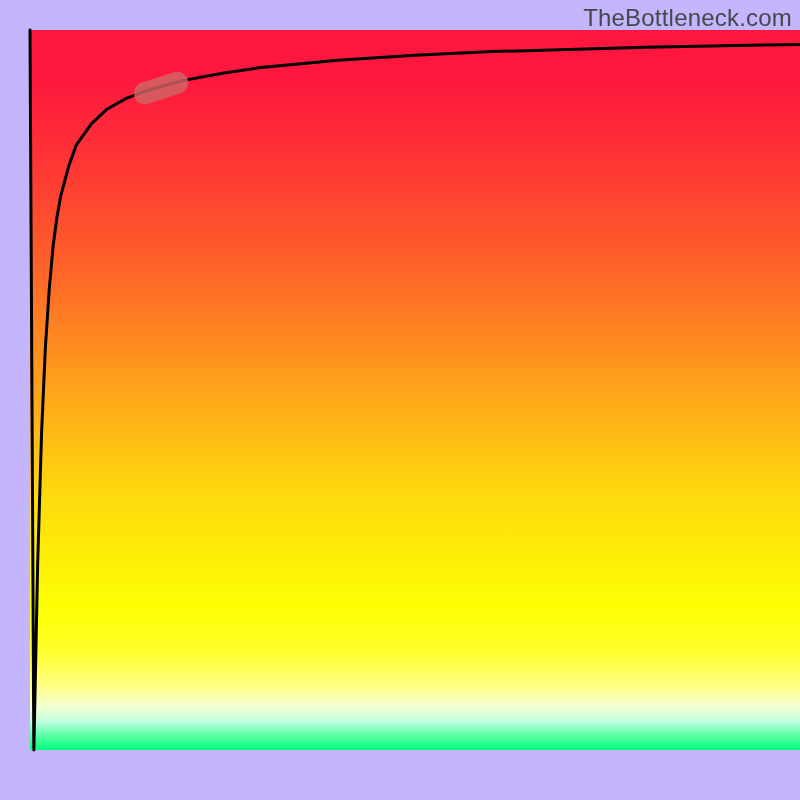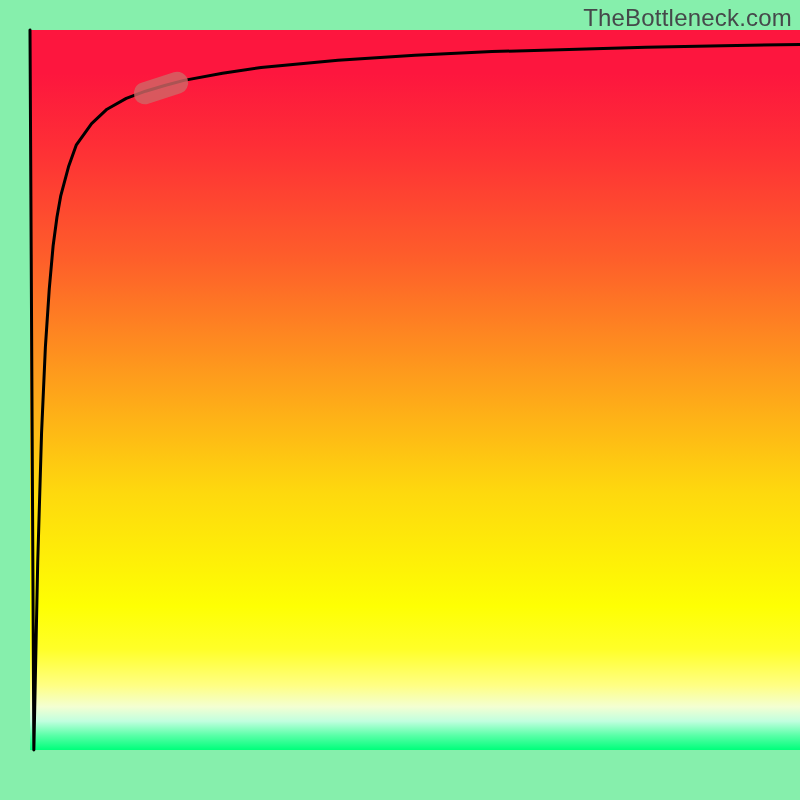--- a/index.html
+++ b/index.html
@@ -1,21 +1,21 @@
 <!DOCTYPE html>
 <html><head>
 <meta charset="utf-8">
 <style>
   * { margin: 0; padding: 0; box-sizing: border-box; }
   html, body { width: 800px; height: 800px; overflow: hidden; background: #fff; }
   .stage {
     position: relative;
     width: 800px;
     height: 800px;
-    background: #86efac;
+    background: #c4b5fd;
   }
   .gradient-area {
     position: absolute;
     left: 30px;
     top: 30px;
     width: 770px;
     height: 720px;
     background: linear-gradient(to bottom,
       #fd163e 0%,
       #fd163e 6%,

